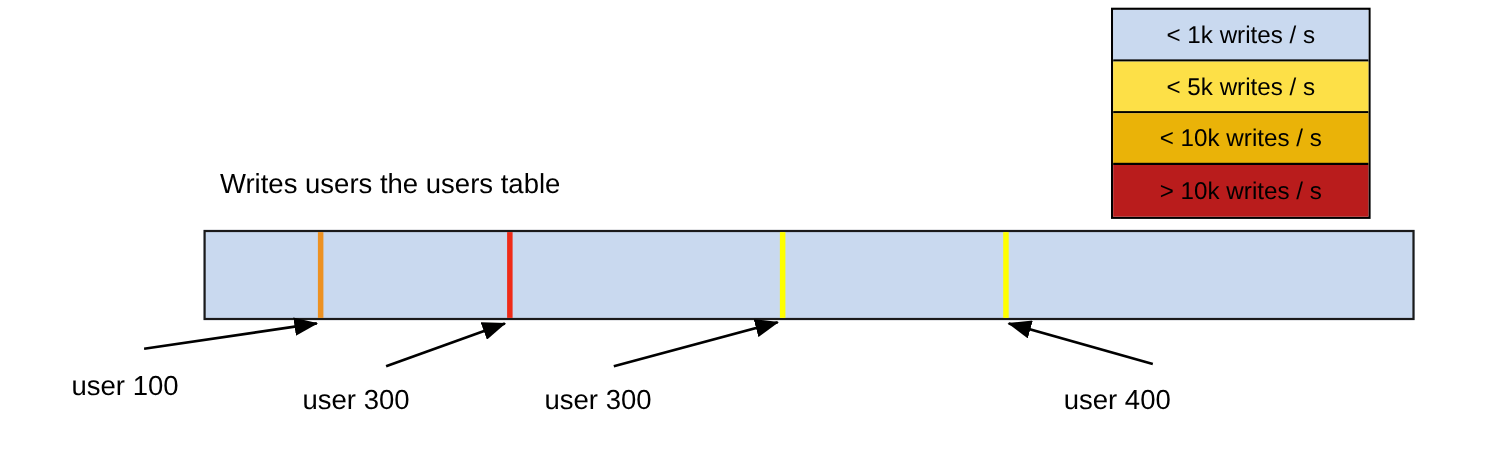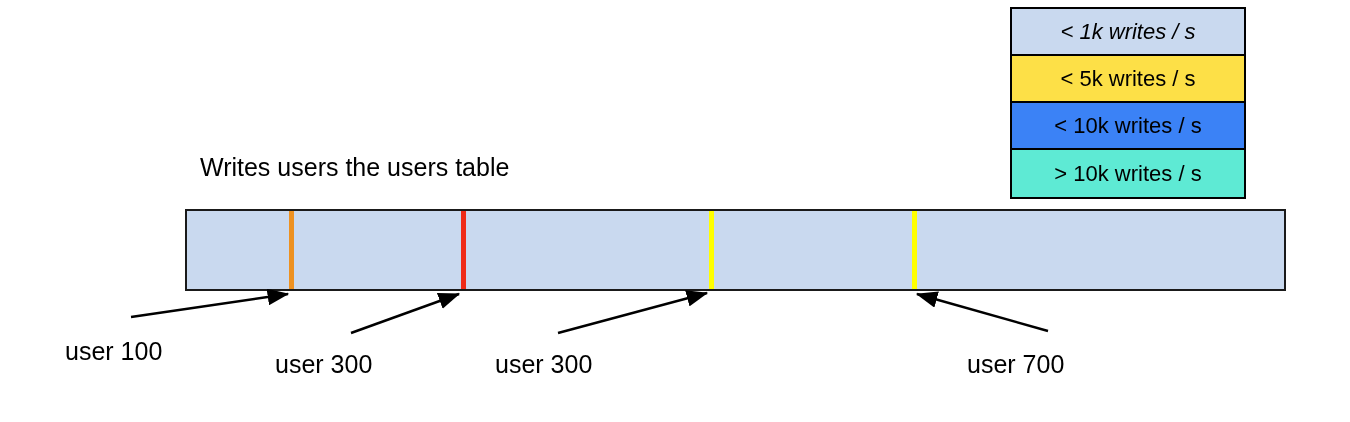--- a/index.html
+++ b/index.html
@@ -92,30 +92,30 @@
     height: 422px;
     pointer-events: none;
   }
 </style>
 </head>
 <body style="background: rgb(255, 255, 255);">
 
 <div id="diagram-root">
 
   <div class="legend">
-    <div class="legend-row" id="legend-row-0" style="background: rgb(201, 217, 239); font-style: italic;">
+    <div class="legend-row" id="legend-row-0" style="background: rgb(201, 217, 239);">
       <span class="legend-label">&lt; 1k writes / s</span>
     </div>
     <div class="legend-row" id="legend-row-1" style="background: #fde047;">
       <span class="legend-label">&lt; 5k writes / s</span>
     </div>
-    <div class="legend-row" id="legend-row-2" style="background: #3b82f6;">
+    <div class="legend-row" id="legend-row-2" style="background: #eab308;">
       <span class="legend-label">&lt; 10k writes / s</span>
     </div>
-    <div class="legend-row" id="legend-row-3" style="background: #5eead4;">
+    <div class="legend-row" id="legend-row-3" style="background: #b91c1c;">
       <span class="legend-label">&gt; 10k writes / s</span>
     </div>
   </div>
 
   <div class="chart-title">Writes users the users table</div>
 
   <div class="table-bar" style="background: rgb(201, 217, 239); border-color: rgb(26, 26, 26);">
     <div class="marker" id="marker-0" style="background: rgb(237, 145, 33); left: 102px;"></div>
     <div class="marker" id="marker-1" style="background: rgb(239, 43, 24); left: 274px;"></div>
     <div class="marker" id="marker-2" style="background: rgb(255, 255, 0); left: 522px;"></div>
@@ -130,15 +130,15 @@
     </defs>
     <line x1="131" y1="317" x2="288" y2="294" stroke="#000000" stroke-width="2.4" marker-end="url(#arrowhead)"></line>
     <line x1="351" y1="333" x2="459" y2="294" stroke="#000000" stroke-width="2.4" marker-end="url(#arrowhead)"></line>
     <line x1="558" y1="333" x2="707" y2="293" stroke="#000000" stroke-width="2.4" marker-end="url(#arrowhead)"></line>
     <line x1="1048" y1="331" x2="917" y2="294" stroke="#000000" stroke-width="2.4" marker-end="url(#arrowhead)"></line>
   </svg>
 
   <div class="user-label" id="ann-0" style="left: 53px; top: 337px; margin-left: 12px;">user 100</div>
   <div class="user-label" id="ann-1" style="left: 275px; top: 350px;">user 300</div>
   <div class="user-label" id="ann-2" style="left: 495px; top: 350px; text-align: center;">user 300</div>
-  <div class="user-label" id="ann-3" style="left: 967px; top: 350px;">user 700</div>
+  <div class="user-label" id="ann-3" style="left: 967px; top: 350px;">user 400</div>
 
 </div>
 
 </body></html>

